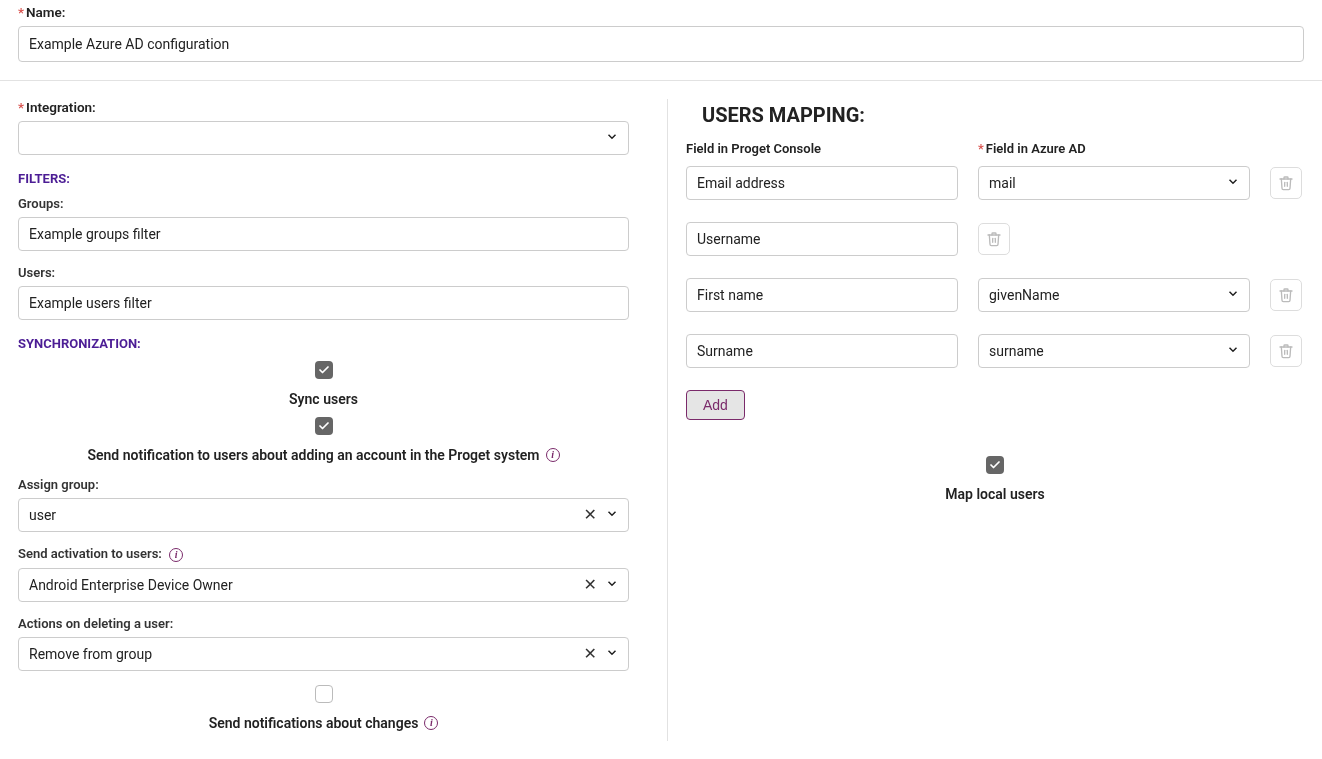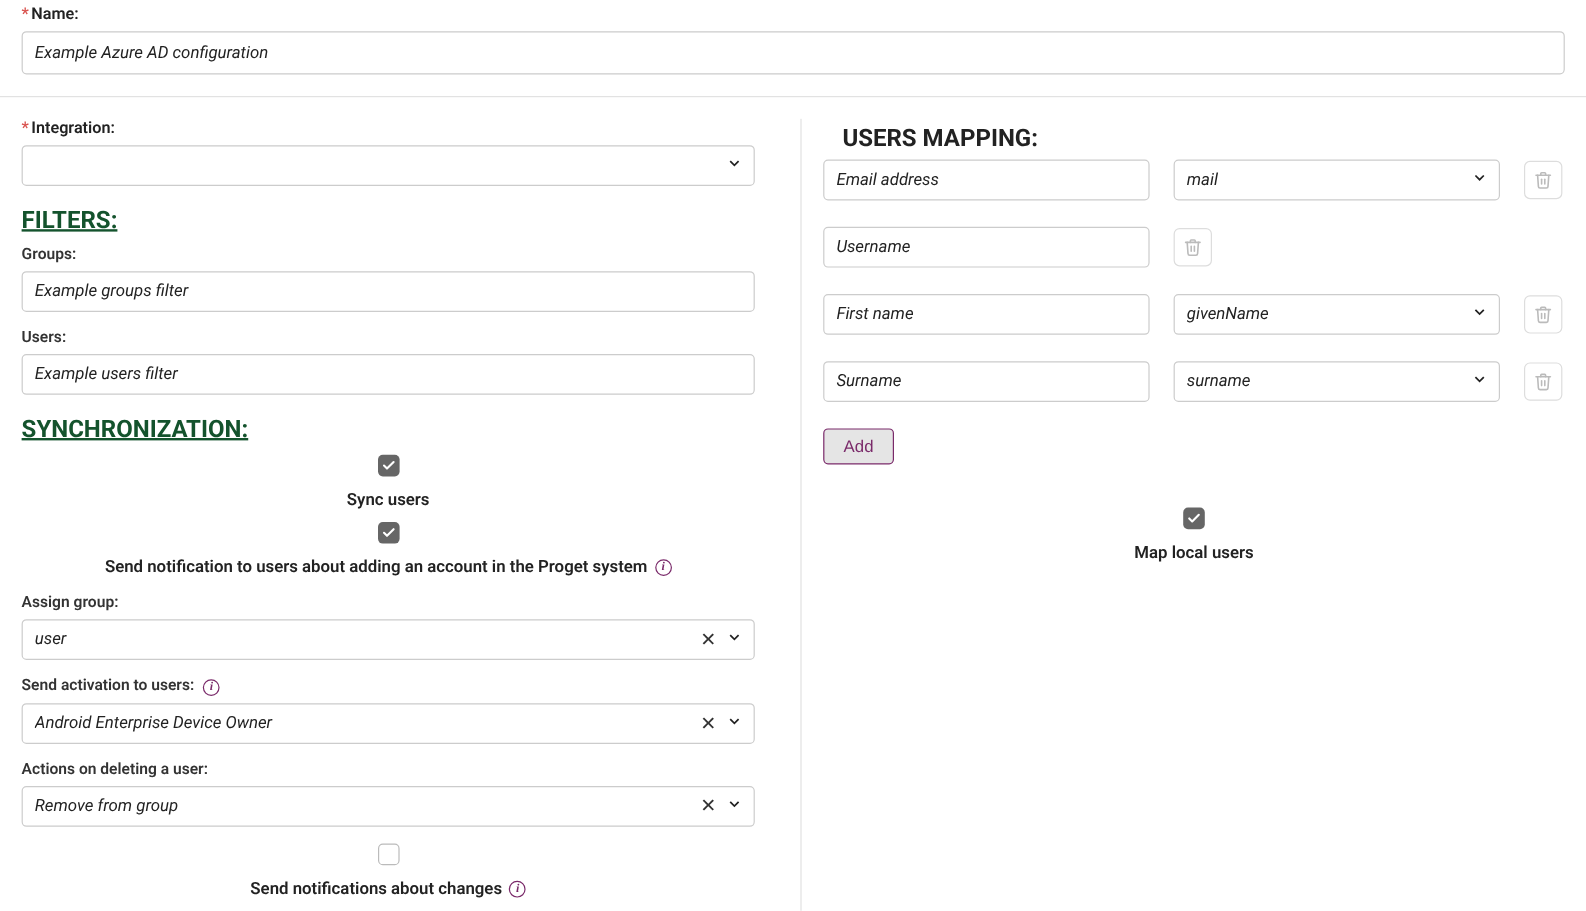--- a/index.html
+++ b/index.html
@@ -34,21 +34,20 @@
   .text-input, .select-input {
     width: 100%;
     height: 34px;
     border: 1px solid #ccc;
     border-radius: 4px;
     padding: 0 10px;
     font-size: 14px;
     font-family: inherit;
     color: #222;
     background: #fff;
-    font-style: italic;
   }
   .text-input.wide { height: 36px; }
   .select-wrap { position: relative; }
   .select-wrap .chevron {
     position: absolute;
     right: 10px;
     top: 50%;
     transform: translateY(-50%);
     pointer-events: none;
   }
@@ -75,25 +74,24 @@
   .col-left {
     width: 650px;
     padding-right: 22px;
   }
   .col-right {
     flex: 1;
     border-left: 1px solid #e2e2e2;
     padding-left: 18px;
   }
   .section-heading {
-    font-size: 20px;
+    font-size: 13px;
     font-weight: 700;
-    color: #14532d;
+    color: #4c1d95;
     margin: 16px 0 10px 0;
-    text-decoration: underline;
   }
   .field-block { margin-bottom: 14px; }
   .checkbox-row {
     display: flex;
     align-items: center;
     gap: 12px;
     margin: 10px 0;
     flex-direction: column;
   }
   .chk {
@@ -293,20 +291,26 @@
         <span>Send notifications about changes</span>
         <span class="info-icon">i</span>
       </span>
     </div>
 
   </div>
 
   <div class="col-right">
     <div class="users-mapping-title">USERS MAPPING:</div>
 
+    <div class="mapping-header">
+      <div class="col-a">Field in Proget Console</div>
+      <div class="col-b">
+        <span class="req">*</span><span>Field in Azure AD</span>
+      </div>
+    </div>
 
     <div id="mapping-rows">
         <div class="mapping-row">
           <div class="cell-a"><input type="text" class="text-input narrow-input" value="Email address" style=""></div>
           <div class="cell-b">
             <div class="select-wrap"><input type="text" readonly="" class="text-input narrow-input" value="mail" style=""><span class="chevron"><svg width="14" height="14" viewBox="0 0 24 24" fill="none" stroke="#222" stroke-width="2.5">
                   <polyline points="6 9 12 15 18 9"></polyline>
                 </svg></span></div>
           </div>
           <div class="cell-c"><span class="trash-btn">

